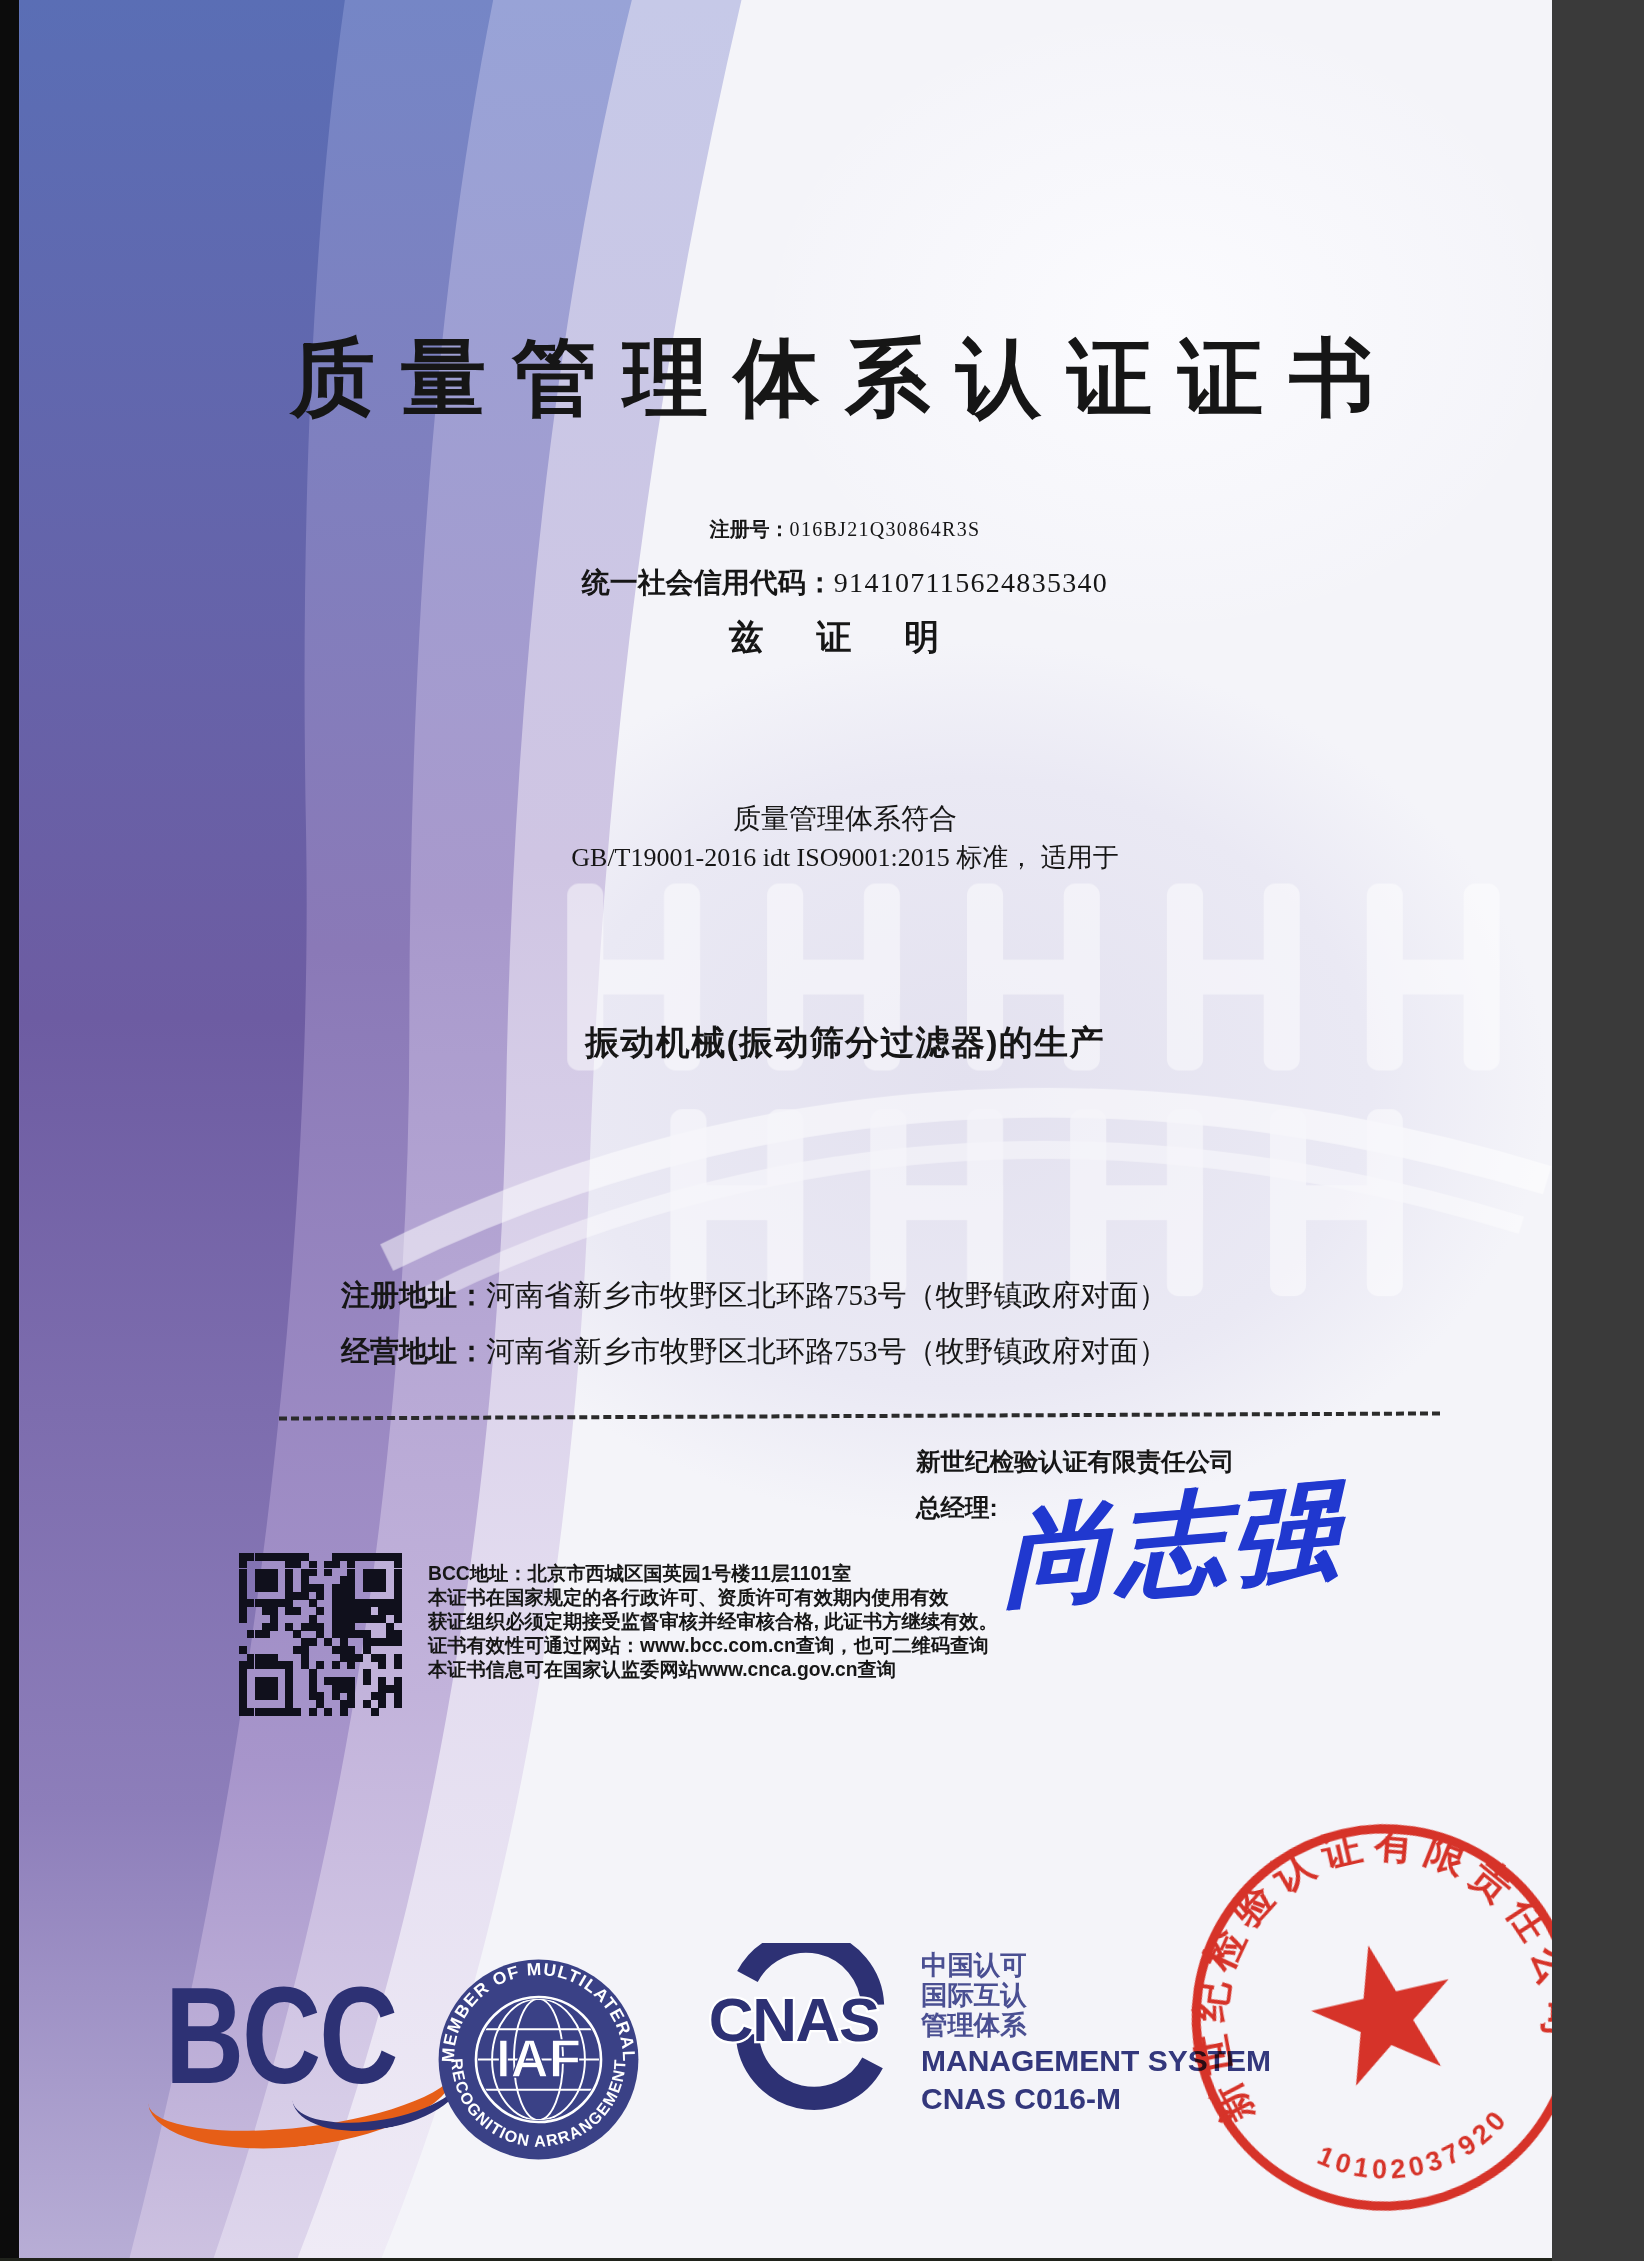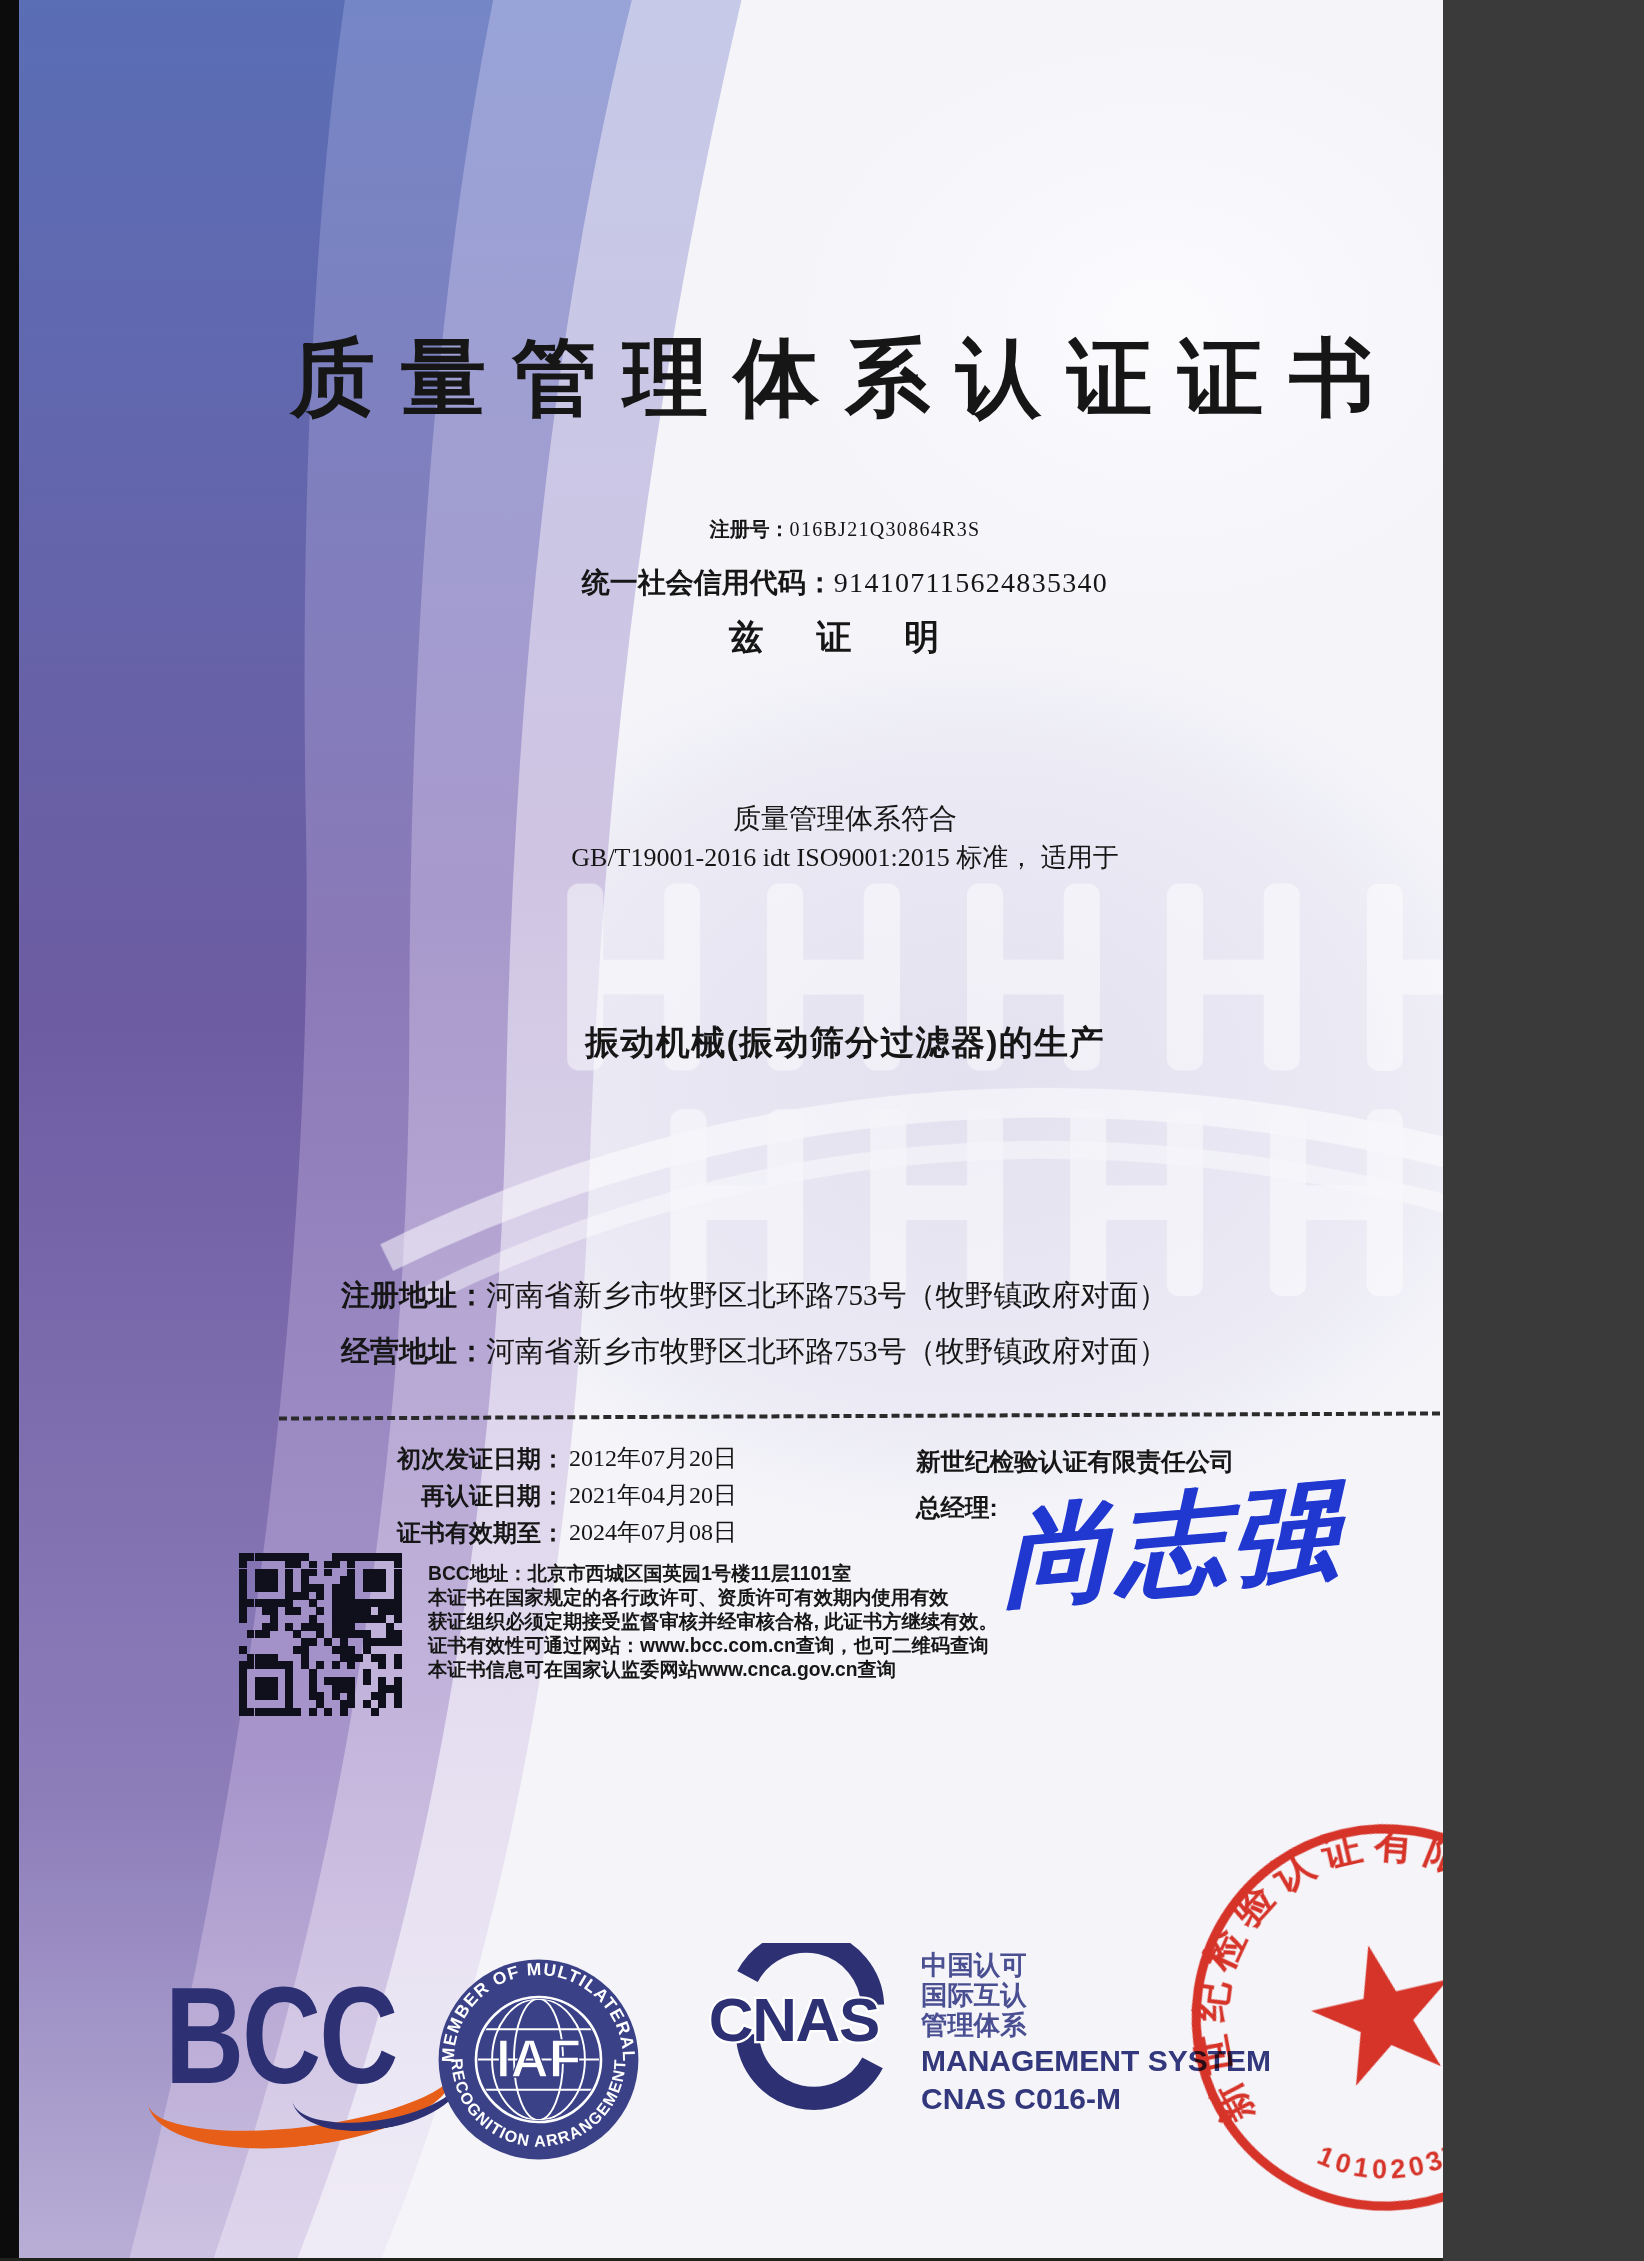--- a/index.html
+++ b/index.html
@@ -6,21 +6,21 @@
     --ink:#161616;
     --navy:#2d3174;
     --seal-navy:#3a4186;
     --accred:#4a4f92;
     --orange:#e65e17;
     --stamp-red:#df2a1e;
     --sig-blue:#2038cf;
   }
   html,body{margin:0;padding:0;background:#3a3a3a;}
   .page{
-    position:relative;width:1443px;height:2261px;overflow:hidden;
+    position:relative;width:1552px;height:2261px;overflow:hidden;
     font-family:"Liberation Sans",sans-serif;color:var(--ink);
     background:
       radial-gradient(ellipse 806px 613px at 967px 1084px, #e3e1ef 0%, #eae9f4 50%, rgba(246,246,250,0) 72%),
       radial-gradient(ellipse 580px 451px at 1161px 322px, #fbfbfe 0%, rgba(246,246,250,0) 70%),
       #f4f4f9;
   }
   .abs{position:absolute;}
   .center{position:absolute;left:845px;transform:translateX(-50%);white-space:nowrap;}
   
   .edge-left{left:0;top:0;width:19.3px;height:100%;background:#0c0c0c;}
@@ -187,34 +187,20 @@
 
   <div class="abs addr addr1">
     <span class="lbl">注册地址：</span><span class="val">河南省新乡市牧野区北环路753号（牧野镇政府对面）</span>
   </div>
   <div class="abs addr addr2">
     <span class="lbl">经营地址：</span><span class="val">河南省新乡市牧野区北环路753号（牧野镇政府对面）</span>
   </div>
 
   <div class="abs dash-sep"></div>
 
-  <div class="abs dates">
-    <div class="row">
-      <span class="dl">初次发证日期：</span>
-      <span class="dv">2012年07月20日</span>
-    </div>
-    <div class="row">
-      <span class="dl">再认证日期：</span>
-      <span class="dv">2021年04月20日</span>
-    </div>
-    <div class="row">
-      <span class="dl">证书有效期至：</span>
-      <span class="dv">2024年07月08日</span>
-    </div>
-  </div>
 
   <div class="abs issuer">新世纪检验认证有限责任公司</div>
   <div class="abs gm">总经理:</div>
   <div class="abs sig">尚志强</div>
 
   <div class="abs qr">
       <i style="left:0px;top:0px"></i>
       <i style="left:7.7px;top:0px"></i>
       <i style="left:15.5px;top:0px"></i>
       <i style="left:23px;top:0px"></i>

